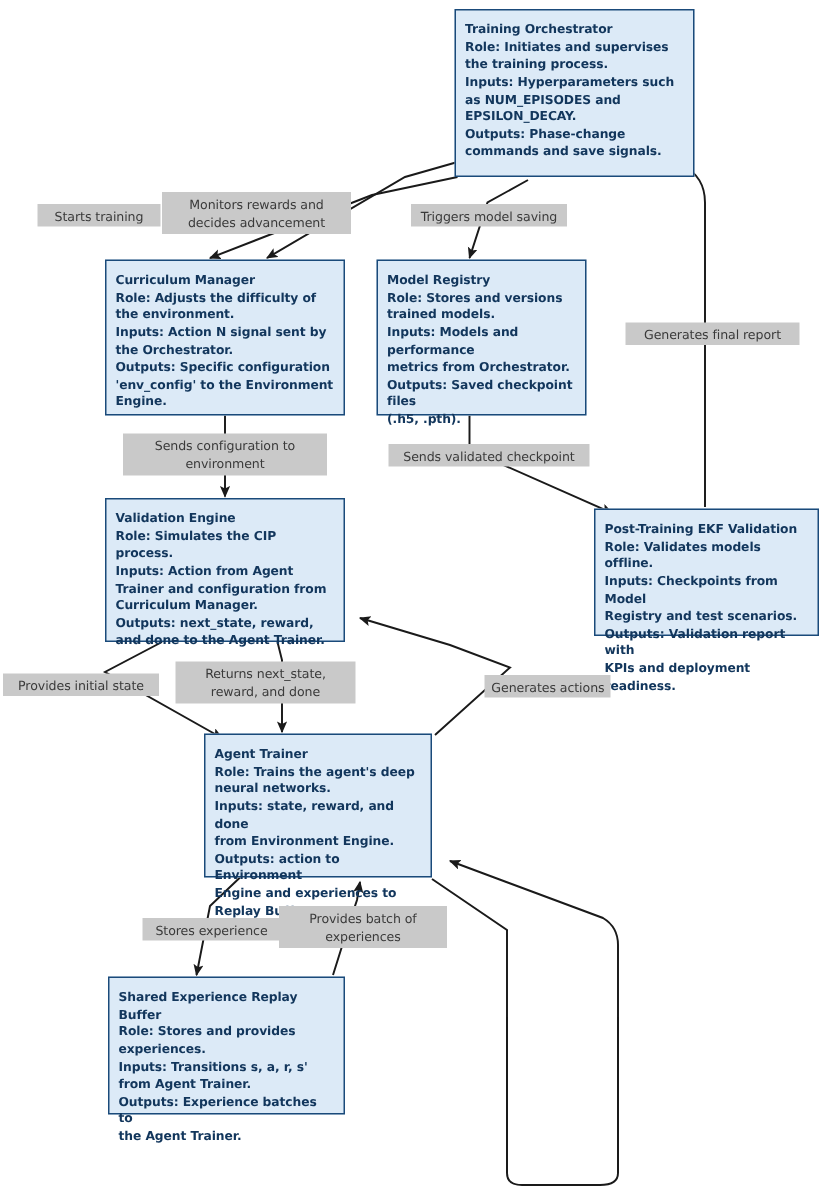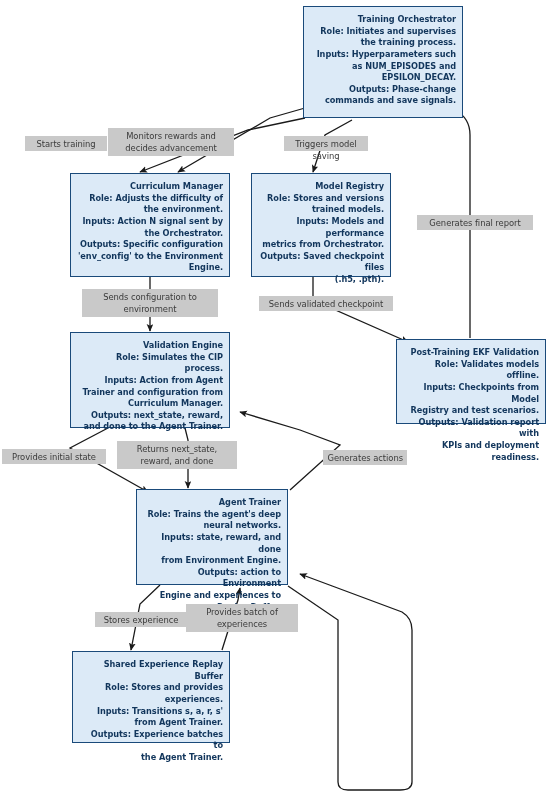--- a/index.html
+++ b/index.html
@@ -27,21 +27,21 @@
   }
   .node {
     position: absolute;
     box-sizing: border-box;
     background: #dceaf7;
     border: 1.4px solid #1a4a7a;
     color: #12365c;
     font-weight: bold;
     font-size: 8.2px;
     line-height: 1.42;
-    text-align: right;
+    text-align: left;
     padding: 7px 6px 6px 6px;
     letter-spacing: -0.05px;
   }
   .node .ttl {
     display: block;
   }
   .node .ln {
     display: block;
   }
   .edge-label {
@@ -165,21 +165,21 @@
     <span class="ln">from Agent Trainer.</span>
     <span class="ln">Outputs: Experience batches to</span>
     <span class="ln">the Agent Trainer.</span>
   </div>
 
   <div class="edge-label" style="left:25px; top:136px; width:82px; height:15px;">Starts training</div>
 
   <div class="edge-label" style="left:108px; top:128px; width:126px; height:28px;">Monitors rewards and
 decides advancement</div>
 
-  <div class="edge-label" style="left:284px; top:136px; width:84px; height:15px;">Triggers model saving</div>
+  <div class="edge-label" style="left:274px; top:136px; width:104px; height:15px;">Triggers model saving</div>
 
   <div class="edge-label" style="left:417px; top:215px; width:116px; height:15px;">Generates final report</div>
 
   <div class="edge-label" style="left:82px; top:289px; width:136px; height:28px;">Sends configuration to
 environment</div>
 
   <div class="edge-label" style="left:259px; top:296px; width:134px; height:15px;">Sends validated checkpoint</div>
 
   <div class="edge-label" style="left:2px; top:449px; width:104px; height:15px;">Provides initial state</div>
 

